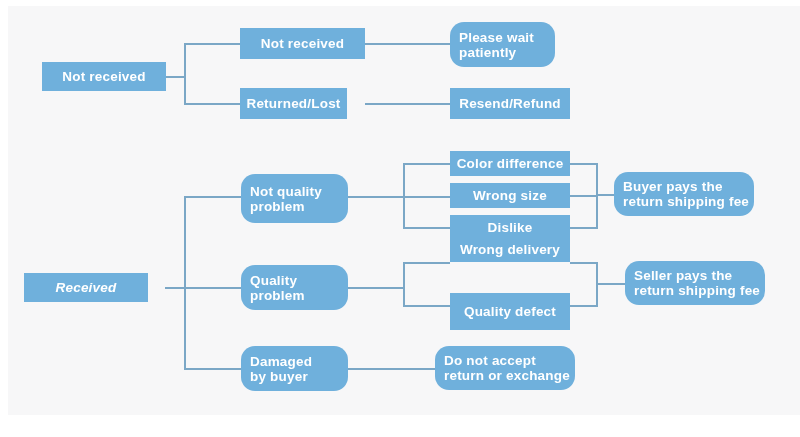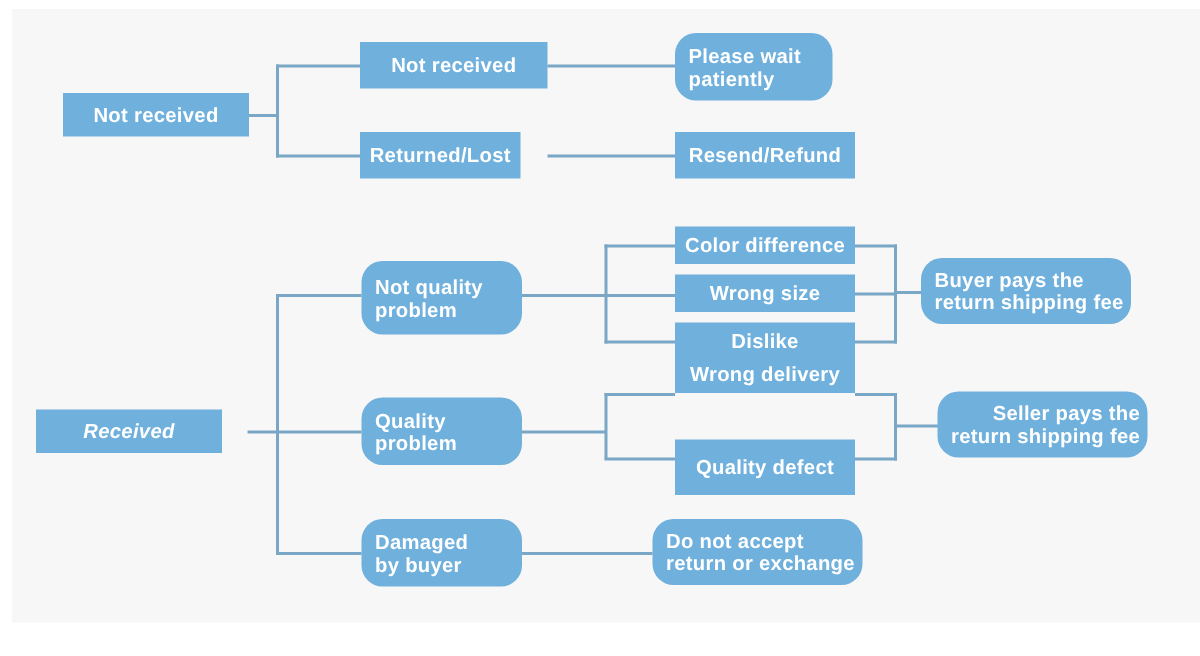--- a/index.html
+++ b/index.html
@@ -116,21 +116,21 @@
   <div class="conn h" style="left:403px; top:305px; width:47px;"></div>
 
   <div class="node center" style="left:450px; top:237px; width:120px; height:25px;">Wrong delivery</div>
   <div class="node center" style="left:450px; top:293px; width:120px; height:37px;">Quality defect</div>
 
   <div class="conn h" style="left:570px; top:262px; width:28px;"></div>
   <div class="conn h" style="left:570px; top:305px; width:28px;"></div>
   <div class="conn v" style="left:596px; top:262px; height:45px;"></div>
   <div class="conn h" style="left:596px; top:283px; width:30px;"></div>
 
-  <div class="node left" style="left:625px; top:261px; width:140px; height:44px;text-align:right;">Seller pays the
+  <div class="node left" style="left:625px; top:261px; width:140px; height:44px;">Seller pays the
 return shipping fee</div>
 
   <div class="node left" style="left:241px; top:346px; width:107px; height:45px;">Damaged
 by buyer</div>
 
   <div class="conn h" style="left:348px; top:368px; width:87px;"></div>
 
   <div class="node left" style="left:435px; top:346px; width:140px; height:44px;">Do not accept
 return or exchange</div>
 

